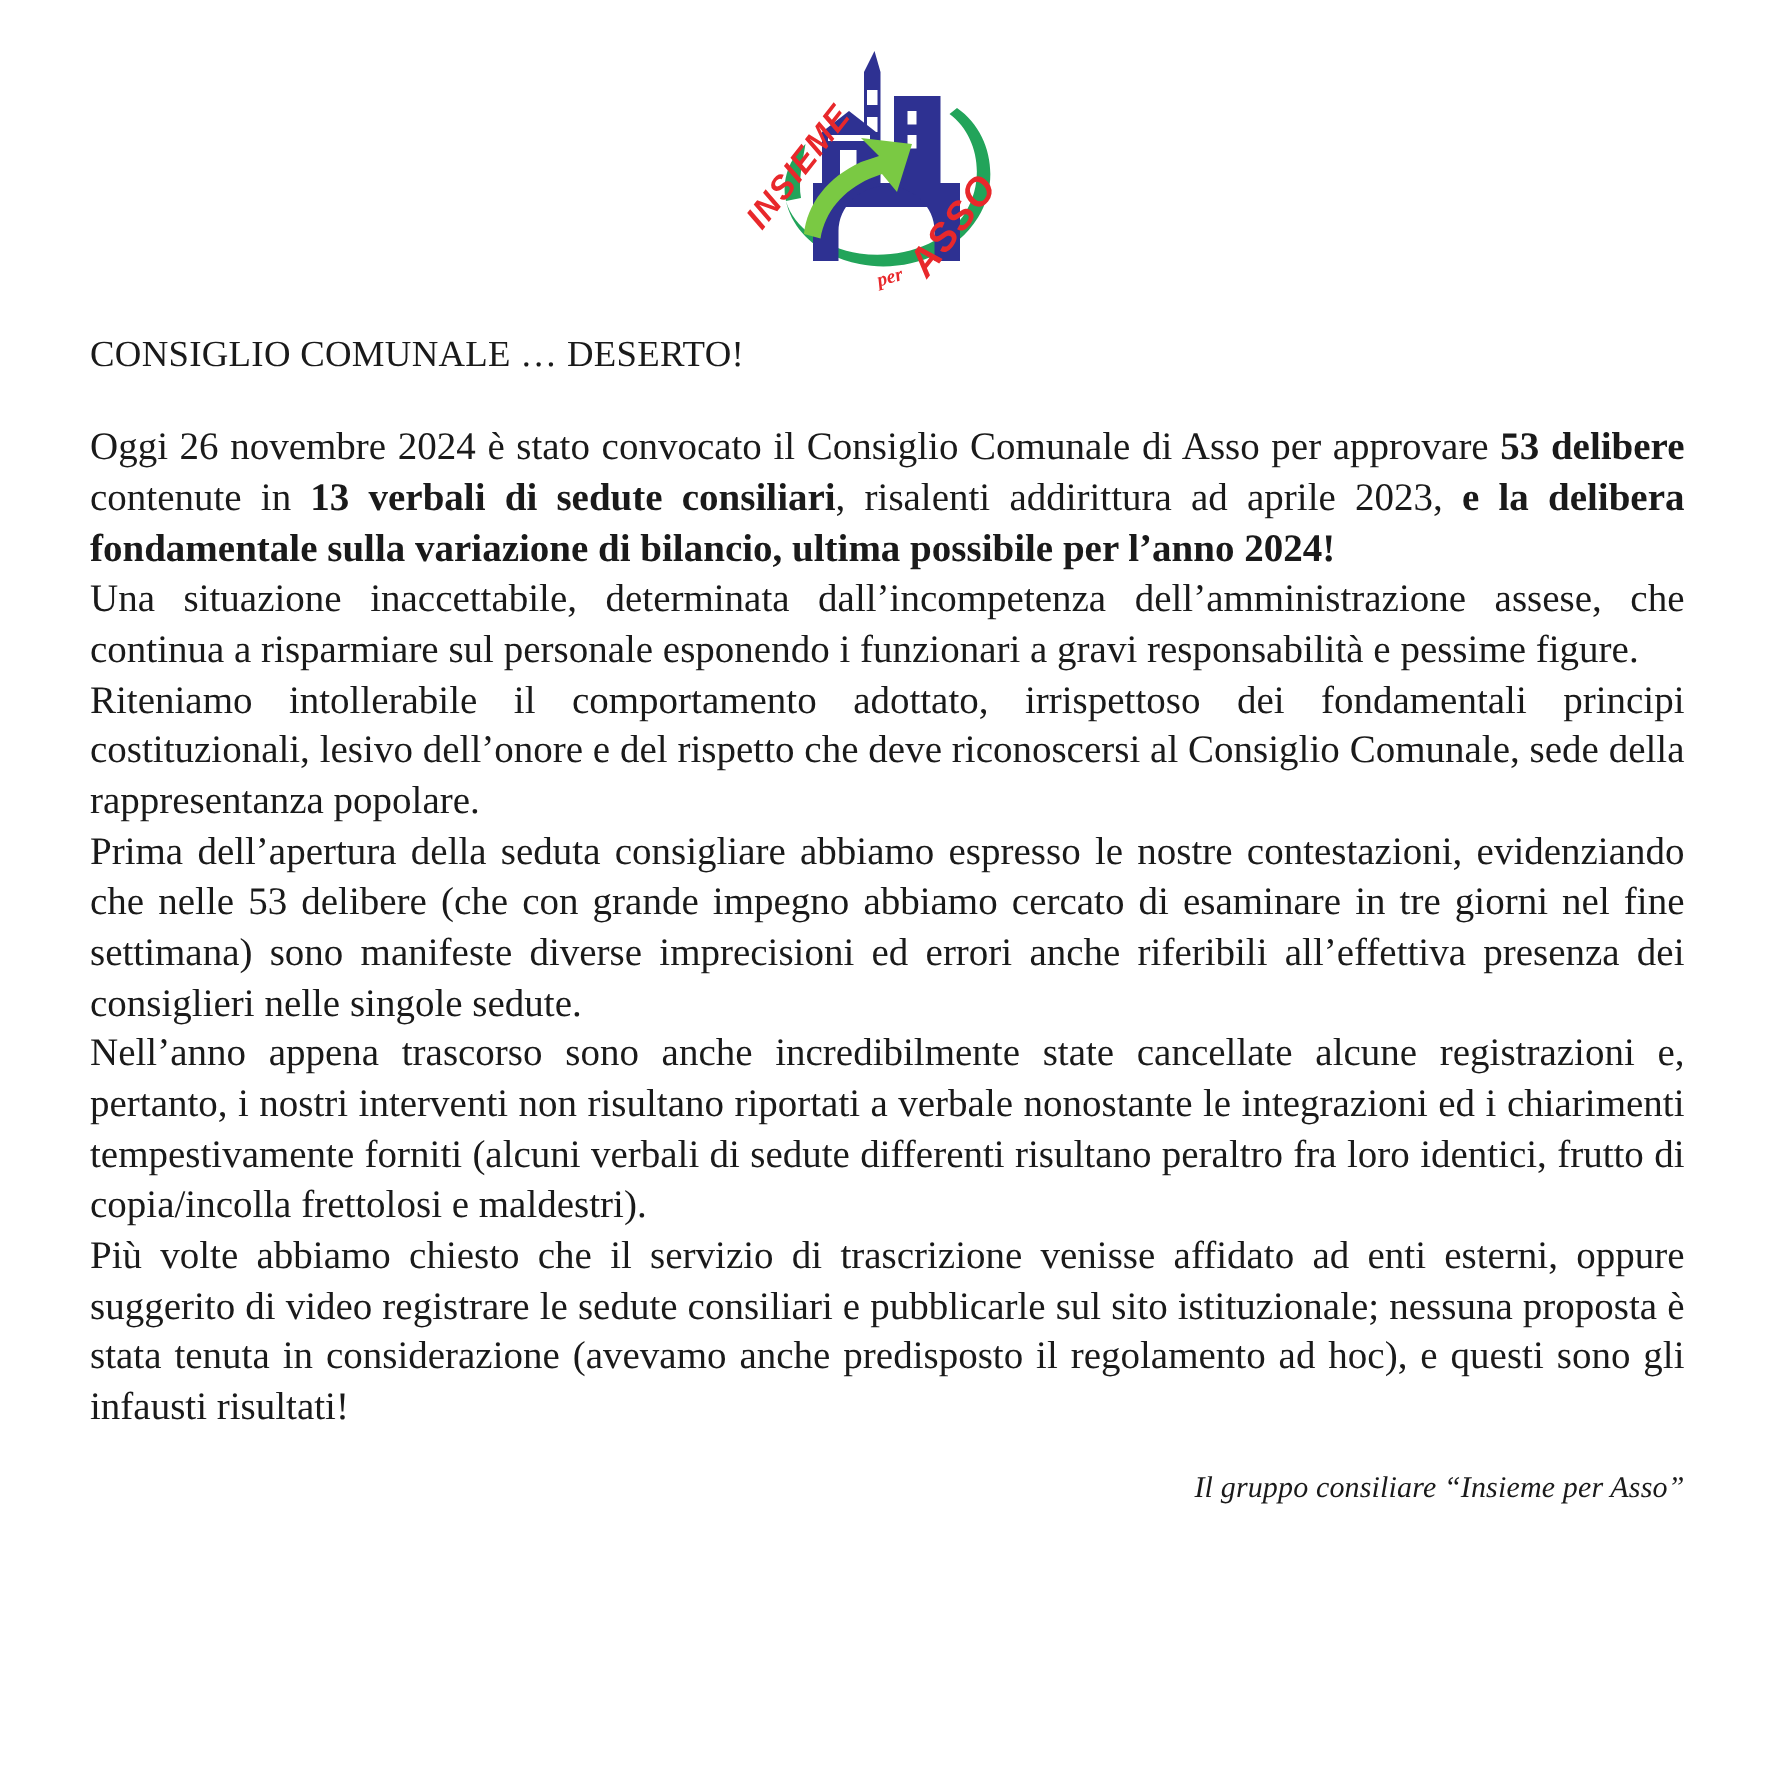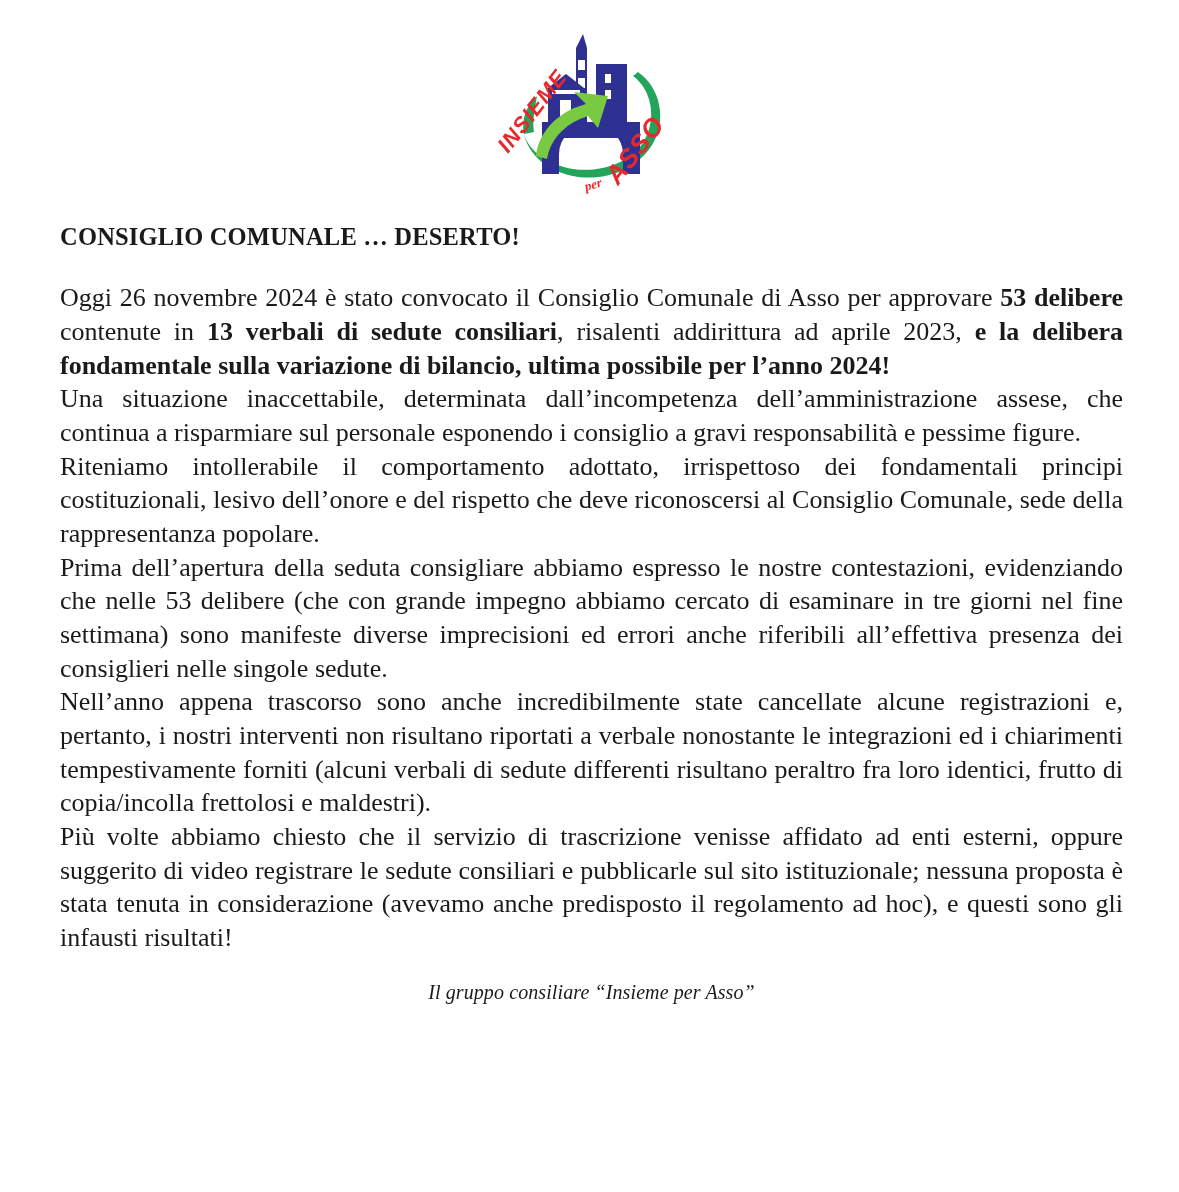--- a/index.html
+++ b/index.html
@@ -38,21 +38,21 @@
     height: 172px;
   }
   .logo svg { display: block; width: 200px; height: 172px; }
 
   
   .doc {
     padding: 0 56px 0 60px;
   }
   h1.doc-title {
     font-size: 24.5px;
-    font-weight: bold;
+    font-weight: normal;
     letter-spacing: 0.2px;
     margin: 18px 0 0 0;
     line-height: 1.2;
   }
   p.para {
     font-size: 26px;
     line-height: 1.295;
     margin: 0;
     text-align: justify;
     text-justify: inter-word;
@@ -63,21 +63,21 @@
   }
   p.para b { font-weight: bold; }
   p.para.bold-underline {
     font-weight: bold;
     text-decoration: underline;
     text-underline-offset: 2px;
     text-decoration-thickness: 1.5px;
   }
   .sig-wrap {
     margin-top: 26px;
-    text-align: center;
+    text-align: right;
   }
   .sig {
     font-family: "Liberation Serif", "DejaVu Serif", serif;
     font-style: italic;
     font-size: 20px;
     letter-spacing: 0.1px;
   }
 </style>
 </head>
 <body>
@@ -133,21 +133,21 @@
       </svg>
     </div>
   </div>
 
   <div class="doc">
 
     <h1 class="doc-title">CONSIGLIO COMUNALE … DESERTO!</h1>
 
     <div id="paragraphs">
         <p class="para first-para"><span>Oggi 26 novembre 2024 è stato convocato il Consiglio Comunale di Asso per approvare </span><b>53 delibere</b><span> contenute in </span><b>13 verbali di sedute consiliari</b><span>, risalenti addirittura ad aprile 2023, </span><b>e la delibera fondamentale sulla variazione di bilancio, ultima possibile per l’anno 2024!</b></p>
-        <p class="para"><span>Una situazione inaccettabile, determinata dall’incompetenza dell’amministrazione assese, che continua a risparmiare sul personale esponendo i consiglio a gravi responsabilità e pessime figure.</span></p>
+        <p class="para"><span>Una situazione inaccettabile, determinata dall’incompetenza dell’amministrazione assese, che continua a risparmiare sul personale esponendo i funzionari a gravi responsabilità e pessime figure.</span></p>
         <p class="para"><span>Riteniamo intollerabile il comportamento adottato, irrispettoso dei fondamentali principi costituzionali, lesivo dell’onore e del rispetto che deve riconoscersi al Consiglio Comunale, sede della rappresentanza popolare.</span></p>
         <p class="para"><span>Prima dell’apertura della seduta consigliare abbiamo espresso le nostre contestazioni, evidenziando che nelle 53 delibere (che con grande impegno abbiamo cercato di esaminare in tre giorni nel fine settimana) sono manifeste diverse imprecisioni ed errori anche riferibili all’effettiva presenza dei consiglieri nelle singole sedute.</span></p>
         <p class="para"><span>Nell’anno appena trascorso sono anche incredibilmente state cancellate alcune registrazioni e, pertanto, i nostri interventi non risultano riportati a verbale nonostante le integrazioni ed i chiarimenti tempestivamente forniti (alcuni verbali di sedute differenti risultano peraltro fra loro identici, frutto di copia/incolla frettolosi e maldestri).</span></p>
         <p class="para"><span>Più volte abbiamo chiesto che il servizio di trascrizione venisse affidato ad enti esterni, oppure suggerito di video registrare le sedute consiliari e pubblicarle sul sito istituzionale; nessuna proposta è stata tenuta in considerazione (avevamo anche predisposto il regolamento ad hoc), e questi sono gli infausti risultati!</span></p>
       </div>
 
     <div class="sig-wrap">
       <span class="sig">Il gruppo consiliare “Insieme per Asso”</span>
     </div>
 

